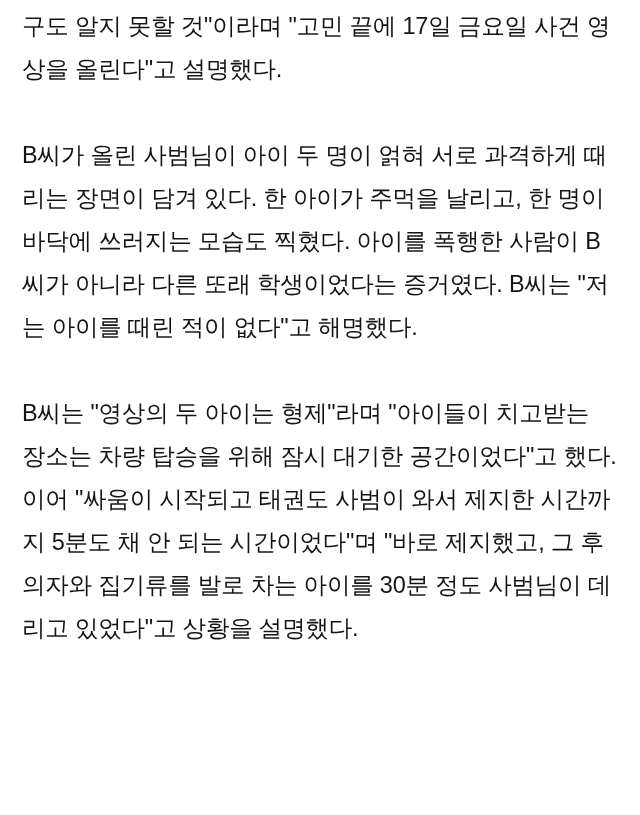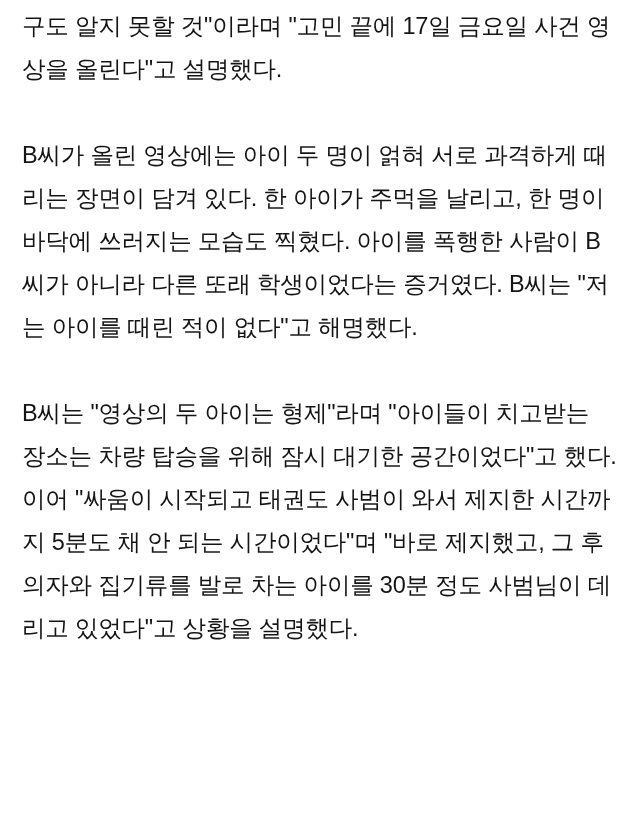--- a/index.html
+++ b/index.html
@@ -37,19 +37,19 @@
 </style>
 </head>
 <body>
 
 <div class="article">
 
   <p class="para clipped-top">은 입구했다. B씨는 "아이 때문 일은 찍은 건 내 책임은 누구도 알지 못할 것"이라며 "고민 끝에 17일 금요일 사건 영상을 올린다"고 설명했다.</p>
 
   <div class="gap"></div>
 
-  <p class="para">B씨가 올린 영상에는 아이 두 명이 얽혀 서로 과격하게 때리는 장면이 담겨 있다. 한 아이가 주먹을 날리고, 한 명이 바닥에 쓰러지는 모습도 찍혔다. 아이를 폭행한 사람이 B씨가 아니라 다른 또래 학생이었다는 증거였다. B씨는 "저는 아이를 때린 적이 없다"고 해명했다.</p>
+  <p class="para">B씨가 올린 사범님이 아이 두 명이 얽혀 서로 과격하게 때리는 장면이 담겨 있다. 한 아이가 주먹을 날리고, 한 명이 바닥에 쓰러지는 모습도 찍혔다. 아이를 폭행한 사람이 B씨가 아니라 다른 또래 학생이었다는 증거였다. B씨는 "저는 아이를 때린 적이 없다"고 해명했다.</p>
 
   <div class="gap"></div>
 
   <p class="para">B씨는 "영상의 두 아이는 형제"라며 "아이들이 치고받는 장소는 차량 탑승을 위해 잠시 대기한 공간이었다"고 했다. 이어 "싸움이 시작되고 태권도 사범이 와서 제지한 시간까지 5분도 채 안 되는 시간이었다"며 "바로 제지했고, 그 후 의자와 집기류를 발로 차는 아이를 30분 정도 사범님이 데리고 있었다"고 상황을 설명했다.</p>
 
 </div>
 
 </body></html>

